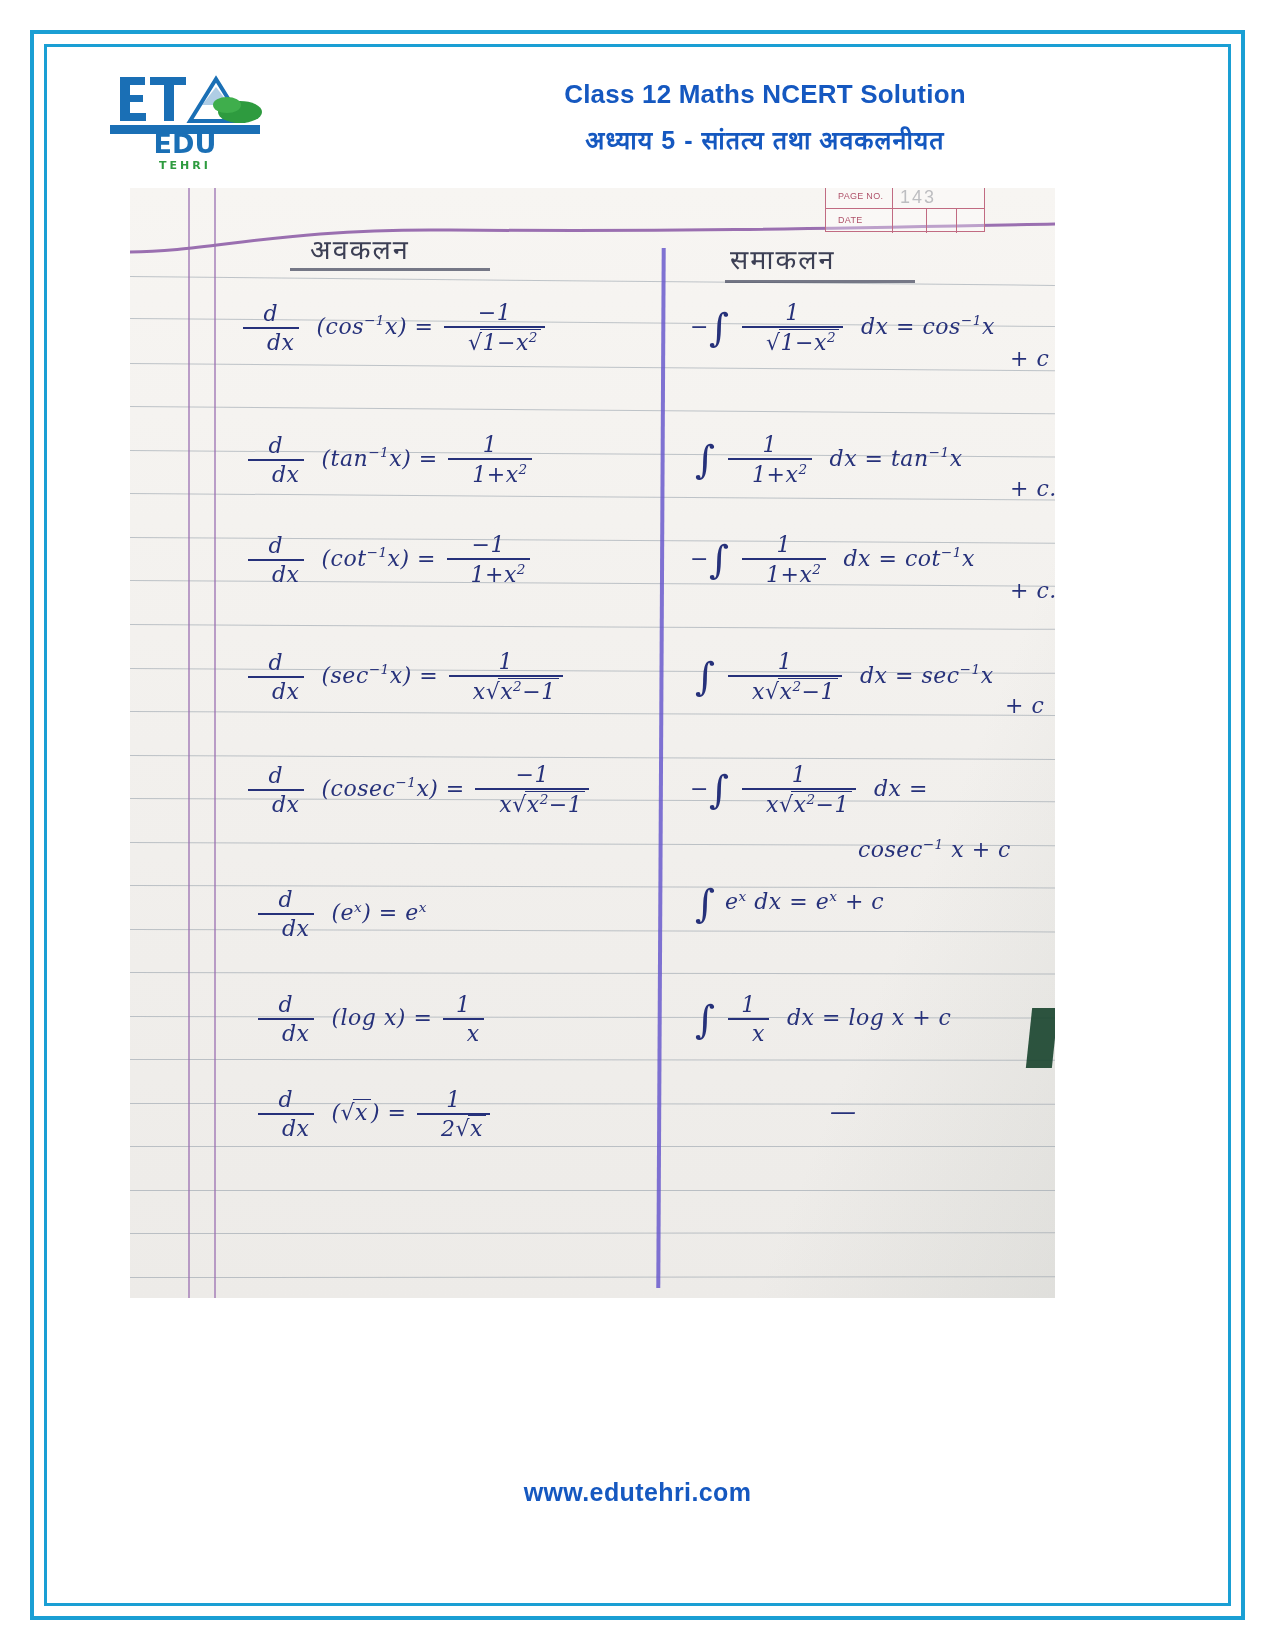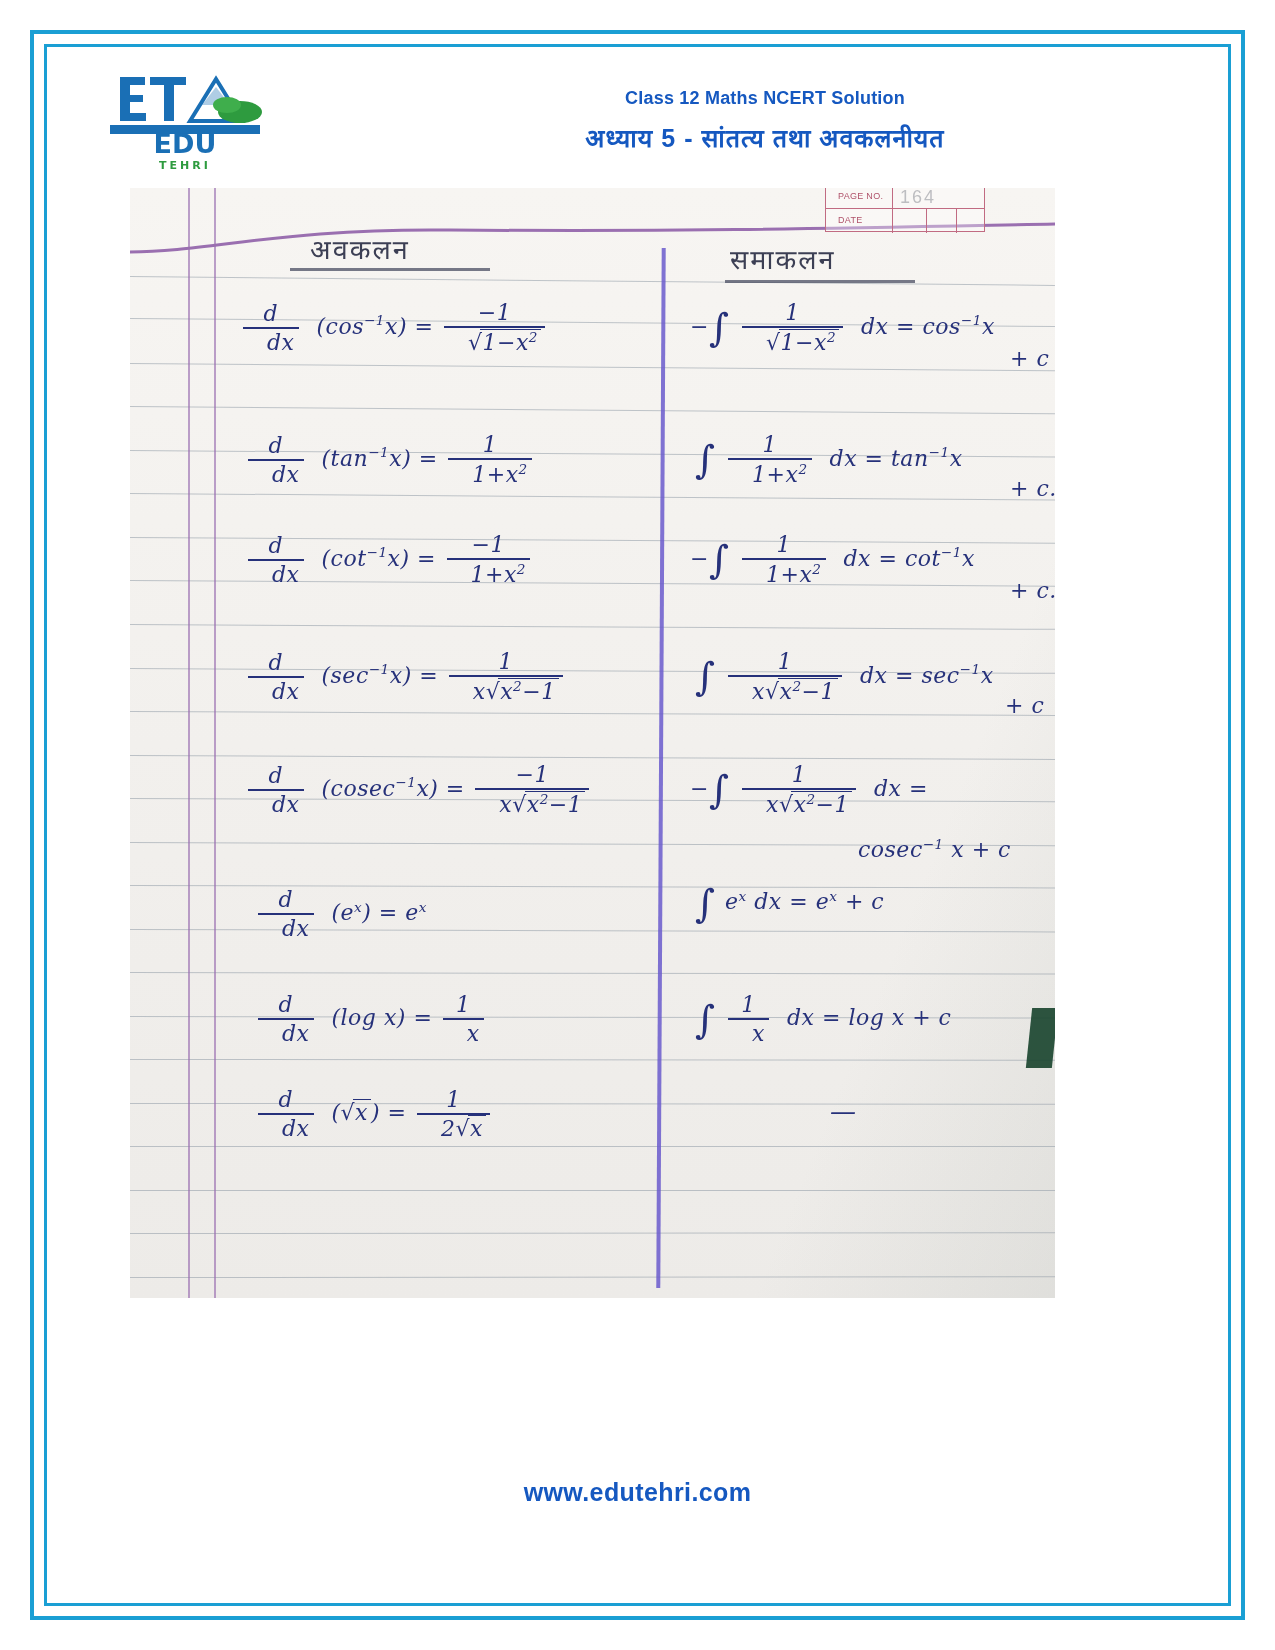--- a/index.html
+++ b/index.html
@@ -42,24 +42,23 @@
   .logo svg { display: block; }
   .header-text {
     position: absolute;
     left: 300px; top: 18px;
     width: 810px;
     text-align: center;
   }
   .title-en {
     color: #1558c0;
     font-weight: bold;
-    font-size: 18px;
+    font-size: 26px;
     letter-spacing: 0.2px;
     line-height: 1.3;
-    margin-top: 9px;
   }
   .title-hi {
     color: #1558c0;
     font-weight: bold;
     font-size: 25px;
     margin-top: 12px;
     letter-spacing: 1px;
     line-height: 1.3;
   }
   
@@ -284,21 +283,21 @@
       <div class="center-divider"></div>
 
       <svg class="top-curve" viewBox="0 0 925 40" preserveAspectRatio="none">
         <path d="M0 30 C 80 30, 150 6, 320 8 C 560 10, 720 6, 925 2" fill="none" stroke="#9a6fb0" stroke-width="3"></path>
       </svg>
 
       <div class="stampbox">
         <div class="sb-row">
           <span class="sb-lbl">PAGE NO.</span>
           <span class="sb-div" style="left:66px;"></span>
-          <span class="sb-val">164</span>
+          <span class="sb-val">143</span>
         </div>
         <div class="sb-row">
           <span class="sb-lbl">DATE</span>
           <span class="sb-div" style="left:66px;"></span>
           <span class="sb-div" style="left:100px;"></span>
           <span class="sb-div" style="left:130px;"></span>
         </div>
       </div>
 
       <div class="heading-hw" style="left:180px; top:42px;">अवकलन</div>

